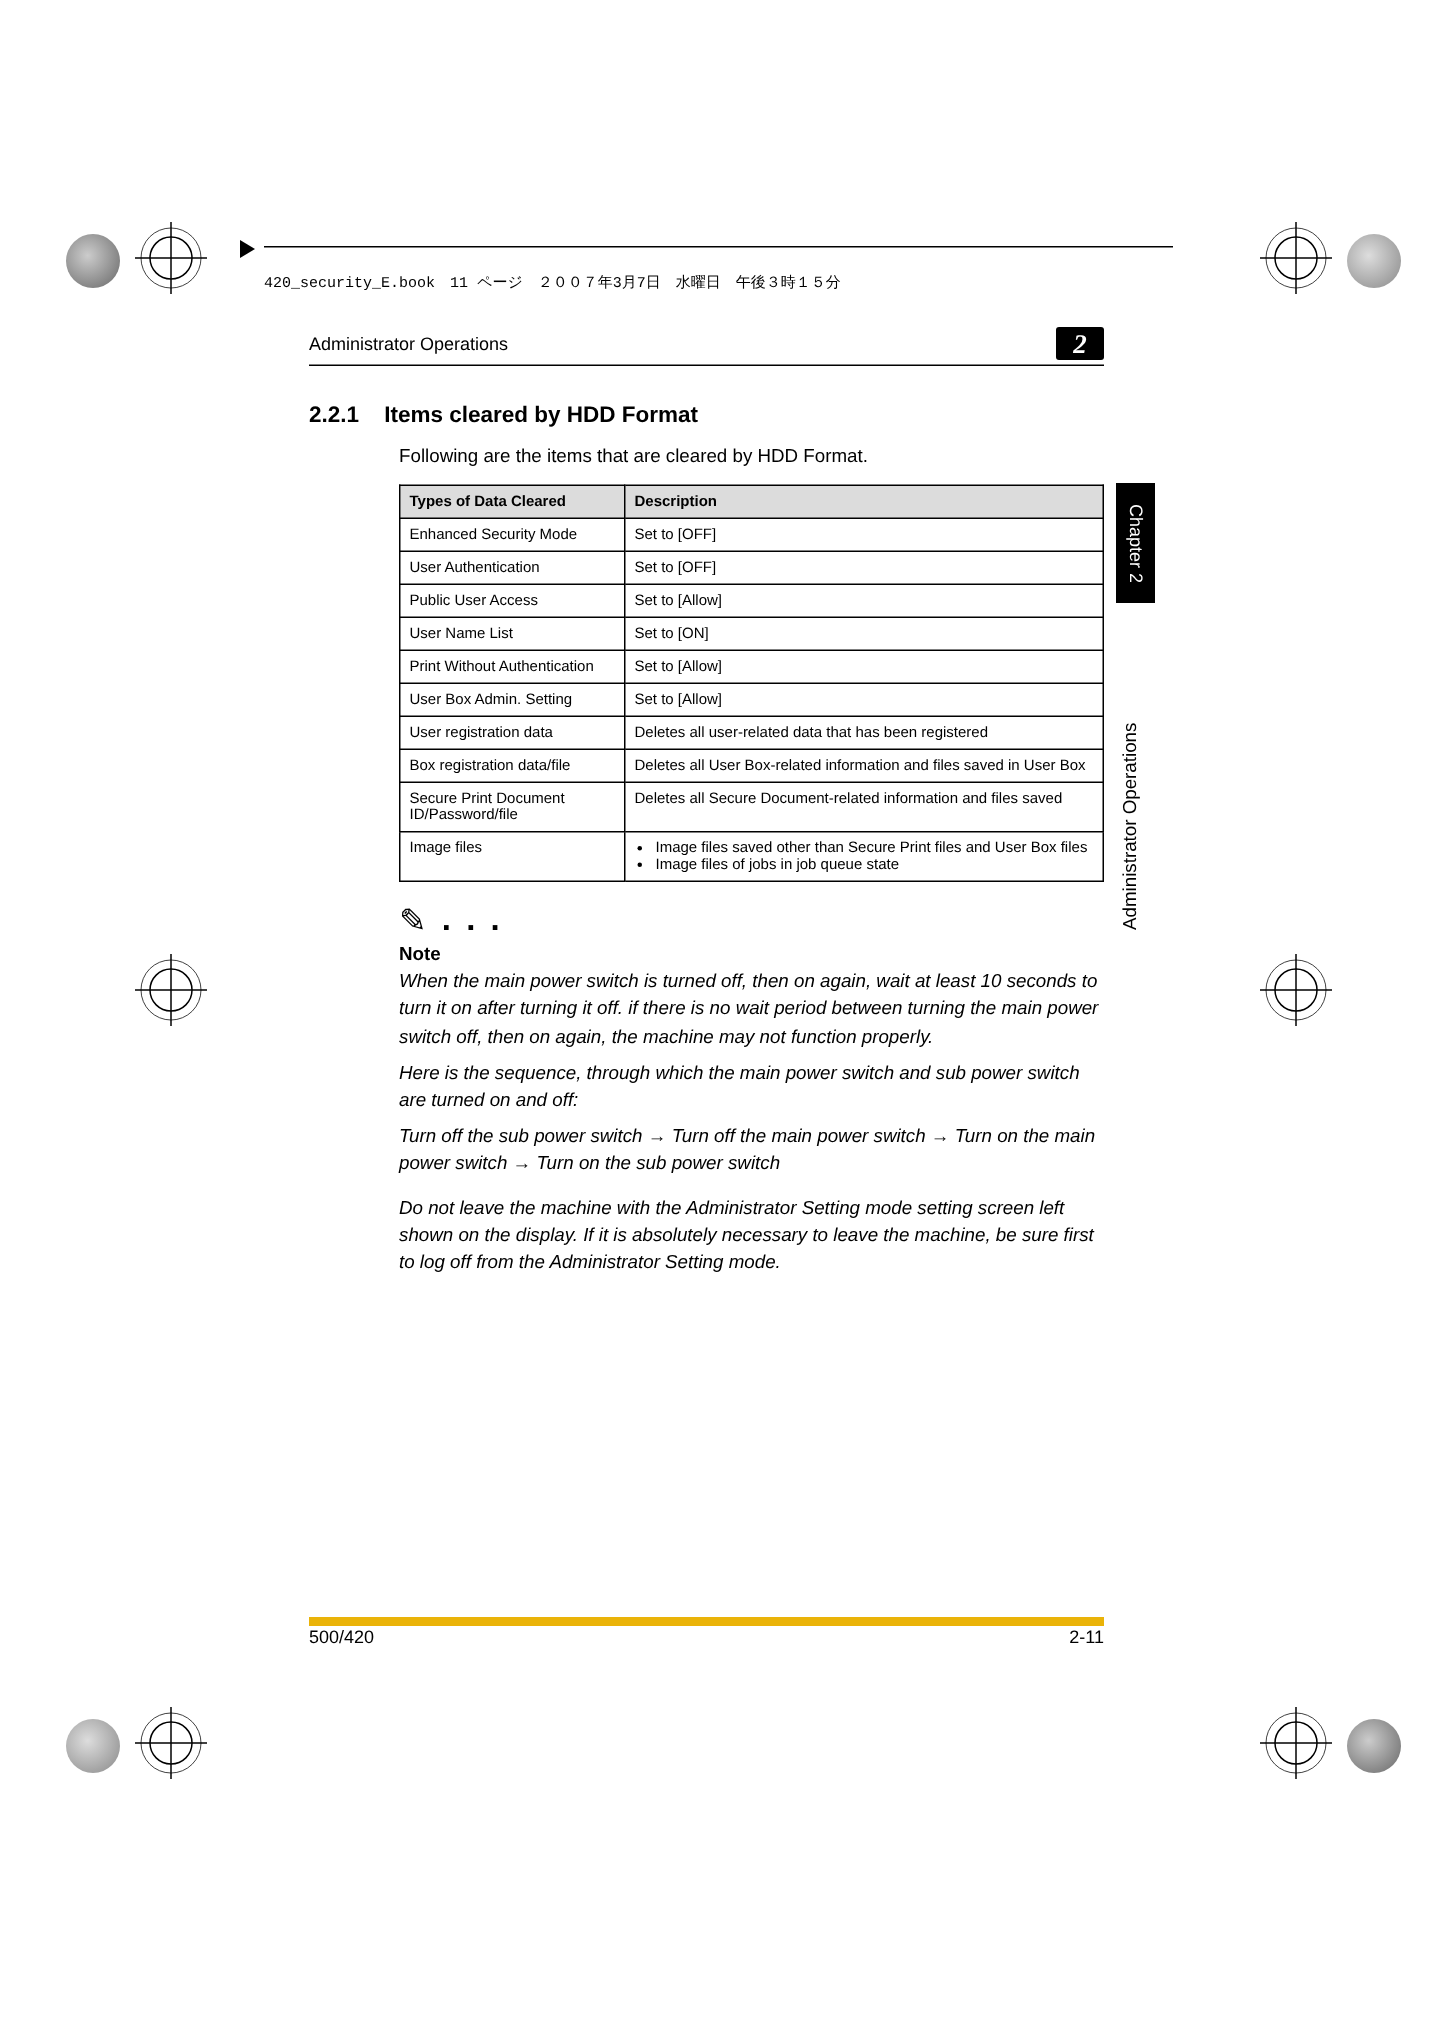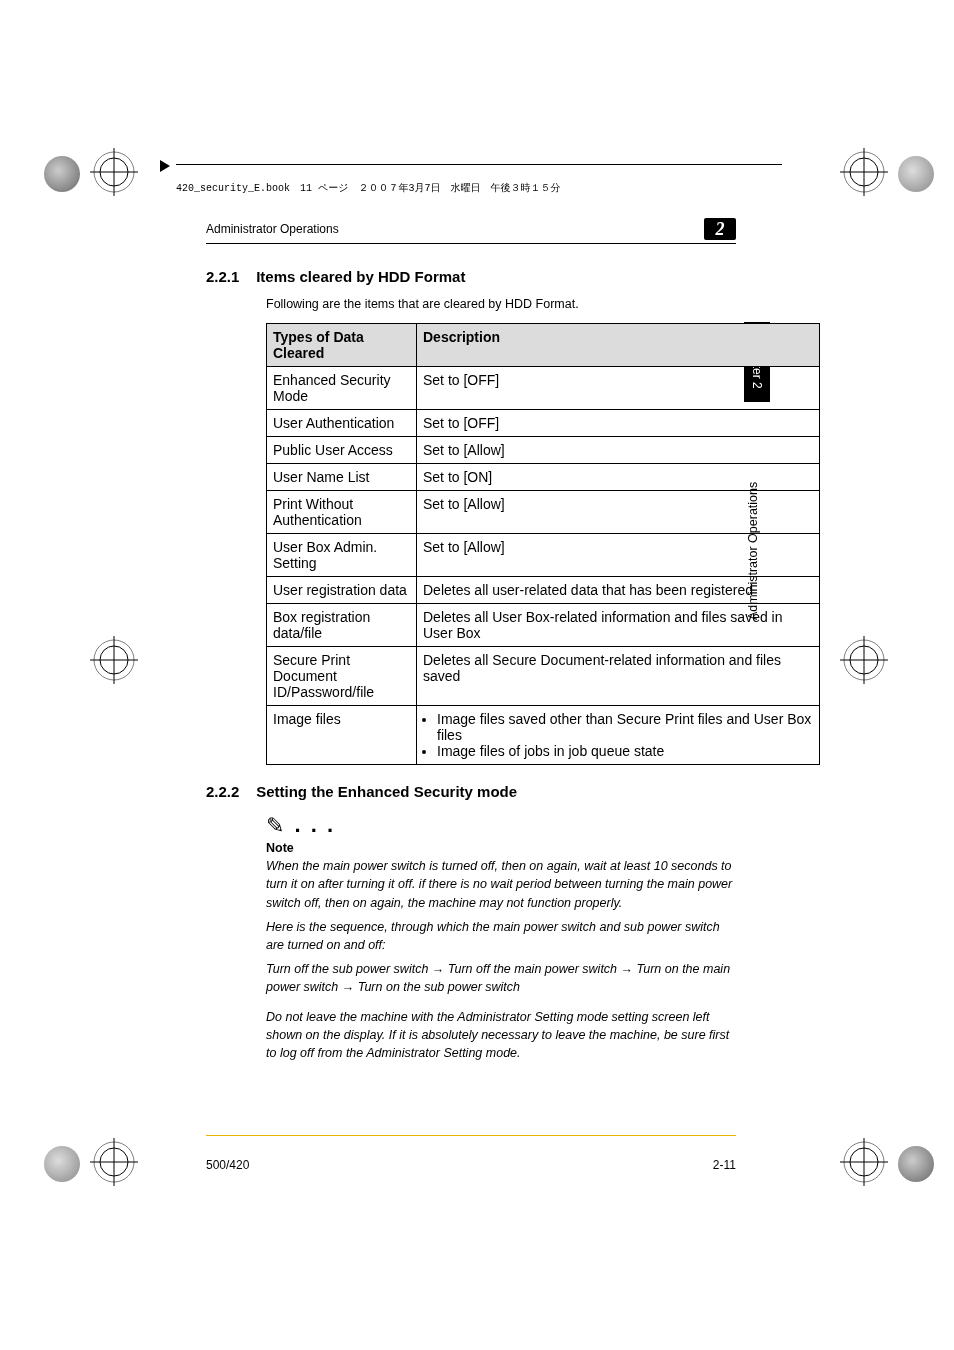--- a/index.html
+++ b/index.html
@@ -90,23 +90,23 @@
   .sec-head .num { display:inline-block; width: 46px; }
 
   .body-para {
     font-size: 12.5px;
     line-height: 1.45;
     margin: 0 0 10px 60px;
   }
 
   table.data {
     border-collapse: collapse;
-    width: 554px;
+    width: 470px;
     margin-left: 60px;
-    font-size: 14px;
+    font-size: 10px;
     border: 1.5px solid #000;
   }
   table.data th, table.data td {
     border: 0.5px solid #000;
     padding: 5px 6px;
     vertical-align: top;
     text-align: left;
   }
   table.data th {
     background: #dcdcdc;
@@ -161,24 +161,24 @@
     writing-mode: vertical-rl;
     transform: rotate(180deg);
     height: 200px;
     text-align: left;
   }
 
   
   .pfoot {
     position: absolute;
     left: 206px;
-    top: 1135px;
+    top: 1078px;
     width: 530px;
-    border-top: 1px solid #eab308;
-    padding-top: 22px;
+    border-top: 6px solid #eab308;
+    padding-top: 0;
     font-size: 12px;
     display: flex;
     justify-content: space-between;
   }
 
 </style>
 </head>
 <body>
 
 <div class="blob tl"></div>
@@ -306,24 +306,20 @@
         <td>
           <ul>
             <li>Image files saved other than Secure Print files and User Box files</li>
             <li>Image files of jobs in job queue state</li>
           </ul>
         </td>
       </tr>
     </tbody>
   </table>
 
-  <div class="sec-head" style="margin-top:18px">
-    <span class="num">2.2.2</span>
-    <span>Setting the Enhanced Security mode</span>
-  </div>
 
   <div class="note-icon"><span class="sym">✎</span><span class="dots"> . . .</span></div>
   <div class="note-label">Note</div>
   <div class="note-body">When the main power switch is turned off, then on again, wait at least 10 seconds to turn it on after turning it off. if there is no wait period between turning the main power switch off, then on again, the machine may not function properly.</div>
   <div class="note-body" style="margin-top:-6px">Here is the sequence, through which the main power switch and sub power switch are turned on and off:</div>
   <div class="note-body" style="margin-top:-6px">Turn off the sub power switch → Turn off the main power switch → Turn on the main power switch → Turn on the sub power switch</div>
   <div class="note-body">Do not leave the machine with the Administrator Setting mode setting screen left shown on the display. If it is absolutely necessary to leave the machine, be sure first to log off from the Administrator Setting mode.</div>
 </div>
 
 <div class="pfoot">

